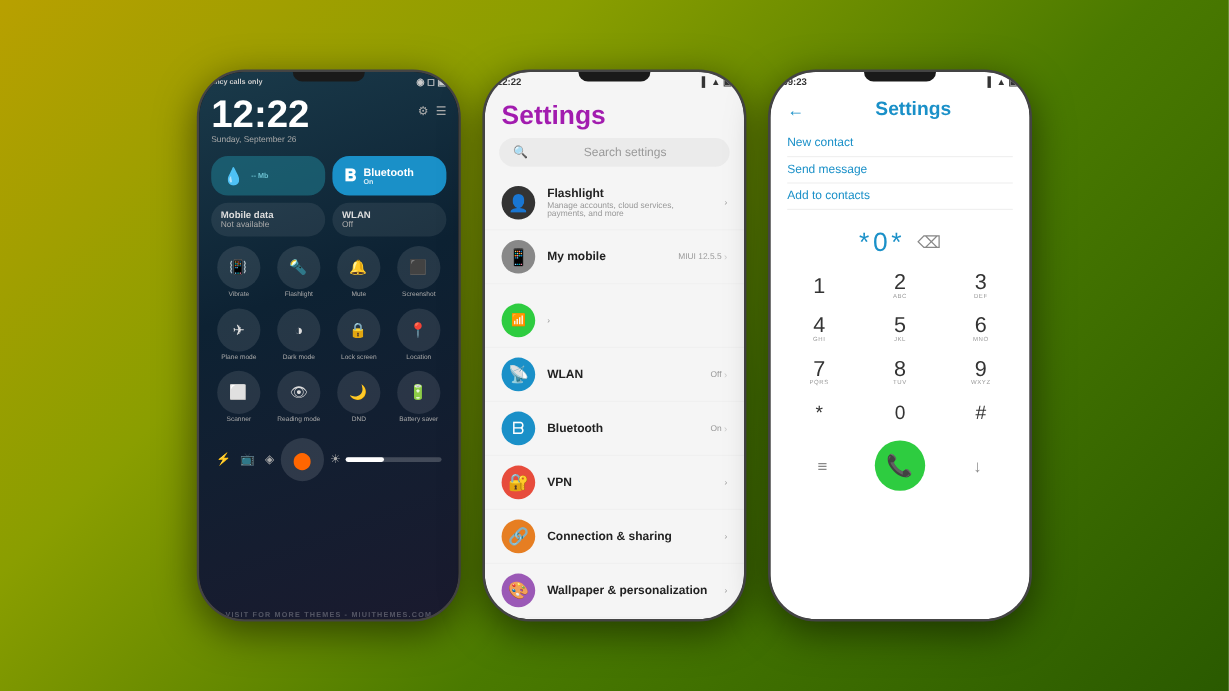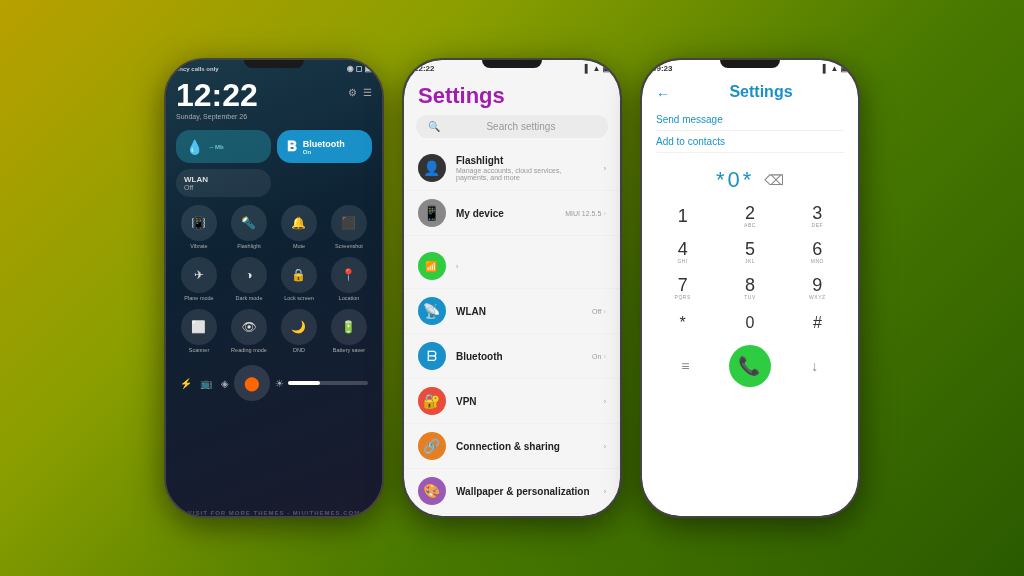--- a/index.html
+++ b/index.html
@@ -458,20 +458,24 @@
         <span class="qt-icon">𝐁</span>
         <div>
           <div class="qt-label">Bluetooth</div>
           <div class="qt-sub">On</div>
         </div>
       </div>
     </div>
 
     <div class="mobile-data-row">
       <div class="md-tile">
+        <div class="md-title">Mobile data</div>
+        <div>Not available</div>
+      </div>
+      <div class="md-tile">
         <div class="md-title">WLAN</div>
         <div>Off</div>
       </div>
     </div>
 
     <div class="icon-grid">
       <div class="icon-item">
         <div class="icon-btn">📳</div>
         <div class="icon-btn-label">Vibrate</div>
       </div>
@@ -573,21 +577,21 @@
         <div class="s-text">
           <div class="s-name">Flashlight</div>
           <div class="s-desc">Manage accounts, cloud services, payments, and more</div>
         </div>
         <div class="s-right">›</div>
       </div>
 
       <div class="settings-item">
         <div class="s-icon gray-circle">📱</div>
         <div class="s-text">
-          <div class="s-name">My device</div>
+          <div class="s-name">My mobile</div>
         </div>
         <div class="s-right">
           <span>MIUI 12.5.5</span>
           <span class="s-chevron">›</span>
         </div>
       </div>
 
       <div class="s-divider"></div>
 
       <div class="settings-item">
@@ -662,20 +666,21 @@
         <span>▣</span>
       </div>
     </div>
 
     <div class="p3-back">
       <span class="back-arrow">←</span>
       <span class="p3-recents-title">Settings</span>
     </div>
 
     <div class="recents-actions">
+      <a class="recents-link">New contact</a>
       <a class="recents-link">Send message</a>
       <a class="recents-link">Add to contacts</a>
     </div>
 
     <div class="dialer-display">
       <div class="dial-number">*0*</div>
       <div class="backspace-btn">⌫</div>
     </div>
 
     <div class="dial-grid">

